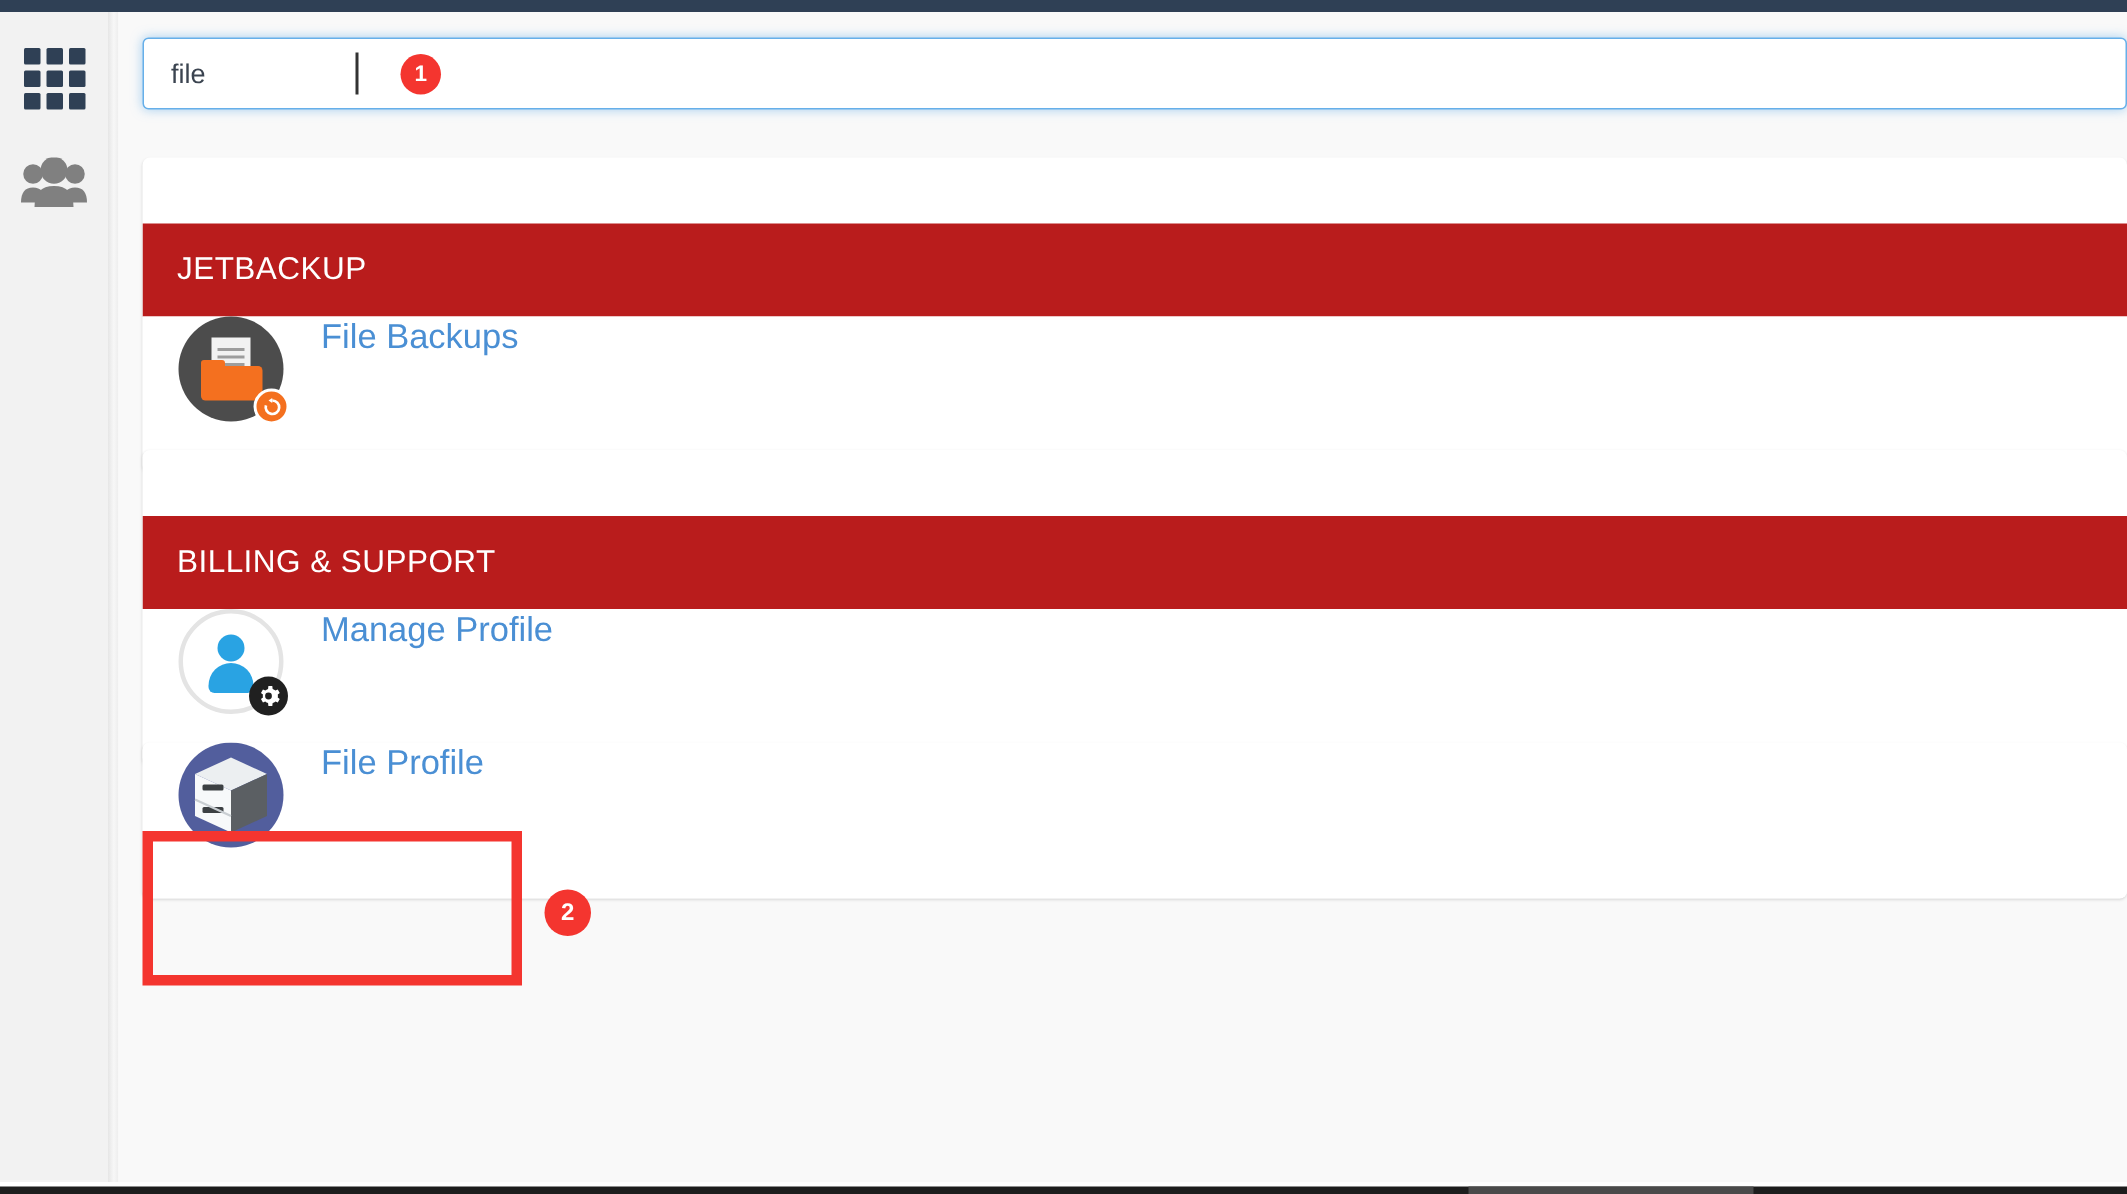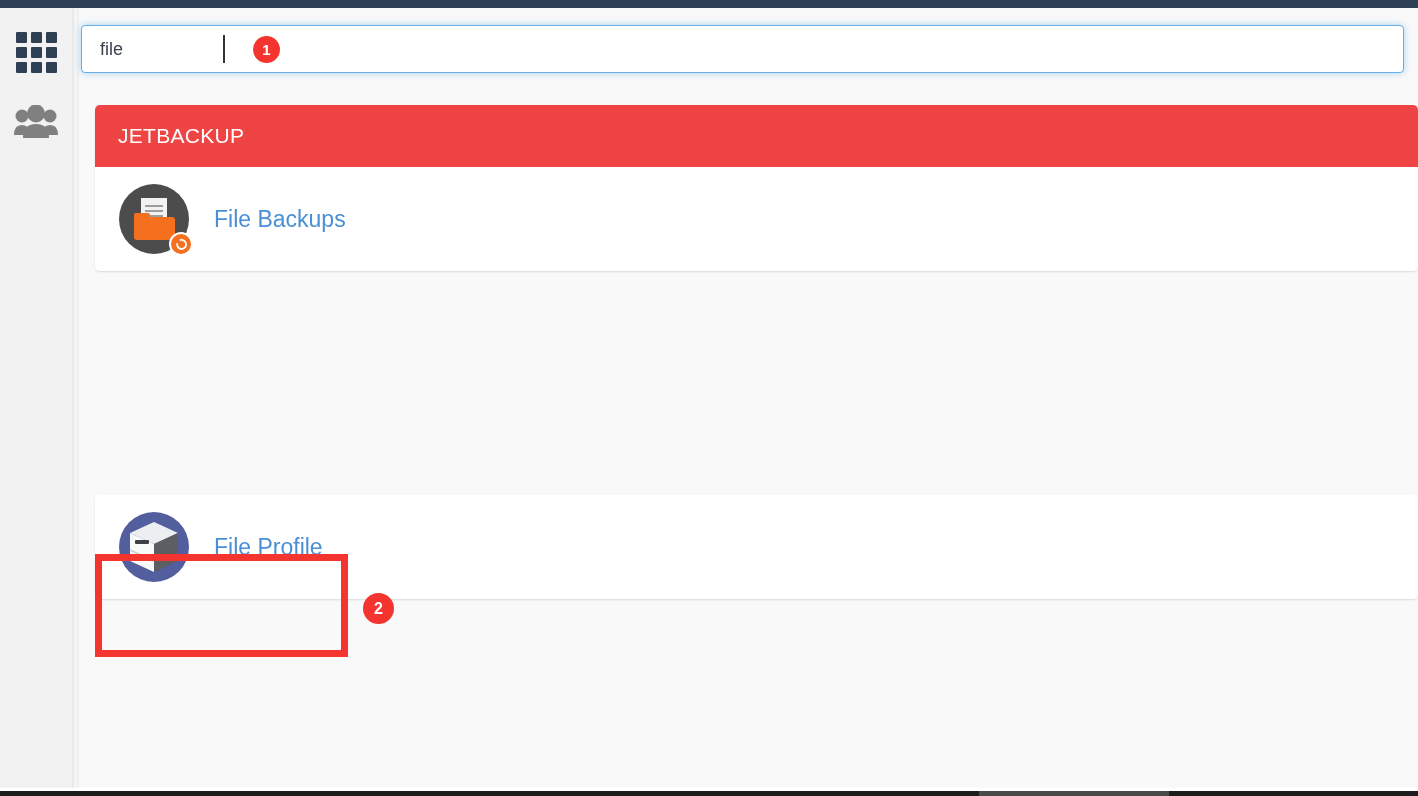--- a/index.html
+++ b/index.html
@@ -74,21 +74,21 @@
     position: absolute;
     top: 8px; left: 79px;
     width: 1339px;
     height: 780px;
     background: #f9f9f9;
   }
 
   
   .search-wrap {
     position: absolute;
-    top: 17px; left: 2px;
+    top: 17px; left: 16px;
     width: 1146px;
     height: 48px;
   }
   .search-input {
     width: 1323px;
     height: 48px;
     border: 1px solid #66afe9;
     border-radius: 4px;
     background: #ffffff;
     box-shadow: 0 0 7px rgba(102,175,233,0.55);
@@ -135,35 +135,36 @@
     position: absolute;
     left: 16px;
     width: 1323px;
     background: #ffffff;
     border-radius: 5px;
     box-shadow: 0 1px 2px rgba(0,0,0,0.13);
     overflow: hidden;
   }
   .card-head {
     height: 62px;
-    background: #ef4444;
+    background: #b91c1c;
     color: #ffffff;
     font-size: 21px;
     letter-spacing: 0.3px;
     display: flex;
     align-items: center;
     padding-left: 23px;
+    margin-top: 44px;
   }
   .card-body {
     background: #ffffff;
     padding: 0;
   }
   .app-row {
     display: flex;
-    align-items: center;
+    align-items: flex-start;
     height: 104px;
     padding-left: 24px;
     cursor: pointer;
   }
   .app-label {
     margin-left: 25px;
     font-size: 23px;
     color: #4a8fd4;
   }
 
@@ -348,20 +349,38 @@
                 <path d="M6.5 2 A4.5 4.5 0 1 1 2.3 5.2" fill="none" stroke="#ffffff" stroke-width="1.8"></path>
                 <path d="M6.5 0.4 L6.5 3.6 L4 2 Z" fill="#ffffff"></path>
               </svg>
             </span>
           </span>
           <span class="app-label">File Backups</span>
         </div>
       </div>
     </div>
 
+    <div class="card card-billing">
+      <div class="card-head">BILLING &amp; SUPPORT</div>
+      <div class="card-body">
+        <div class="app-row">
+          <span class="ico ico-profile">
+            <span class="mp-head"></span>
+            <span class="mp-body"></span>
+            <span class="mp-gear">
+              <svg viewBox="0 0 24 24">
+                <path fill="#ffffff" d="M12 8.5a3.5 3.5 0 100 7 3.5 3.5 0 000-7zm9.4 3.5c0-.6-.05-1.1-.15-1.6l2-1.5-2-3.4-2.3 1a7.6 7.6 0 00-2.8-1.6L15.8 2h-3.9l-.35 2.9a7.6 7.6 0 00-2.8 1.6l-2.3-1-2 3.4 2 1.5c-.1.5-.15 1-.15 1.6s.05 1.1.15 1.6l-2 1.5 2 3.4 2.3-1a7.6 7.6 0 002.8 1.6l.35 2.9h3.9l.35-2.9a7.6 7.6 0 002.8-1.6l2.3 1 2-3.4-2-1.5c.1-.5.15-1 .15-1.6z"></path>
+                <circle cx="12" cy="12" r="3.4" fill="#202020"></circle>
+              </svg>
+            </span>
+          </span>
+          <span class="app-label">Manage Profile</span>
+        </div>
+      </div>
+    </div>
 
     <div class="card card-files">
       <div class="card-body">
         <div class="app-row">
           <span class="ico ico-filemanager">
             <svg class="fm-svg" width="52" height="54" viewBox="0 0 52 54">
               <polygon points="2,13 26,2 50,13 26,24" fill="#eceff1"></polygon>
               <polygon points="2,13 26,24 26,52 2,41" fill="#f7f9fa"></polygon>
               <polygon points="50,13 26,24 26,52 50,41" fill="#5b5f63"></polygon>
               <rect x="7" y="20" width="14" height="4" rx="1" fill="#3c4043"></rect>

